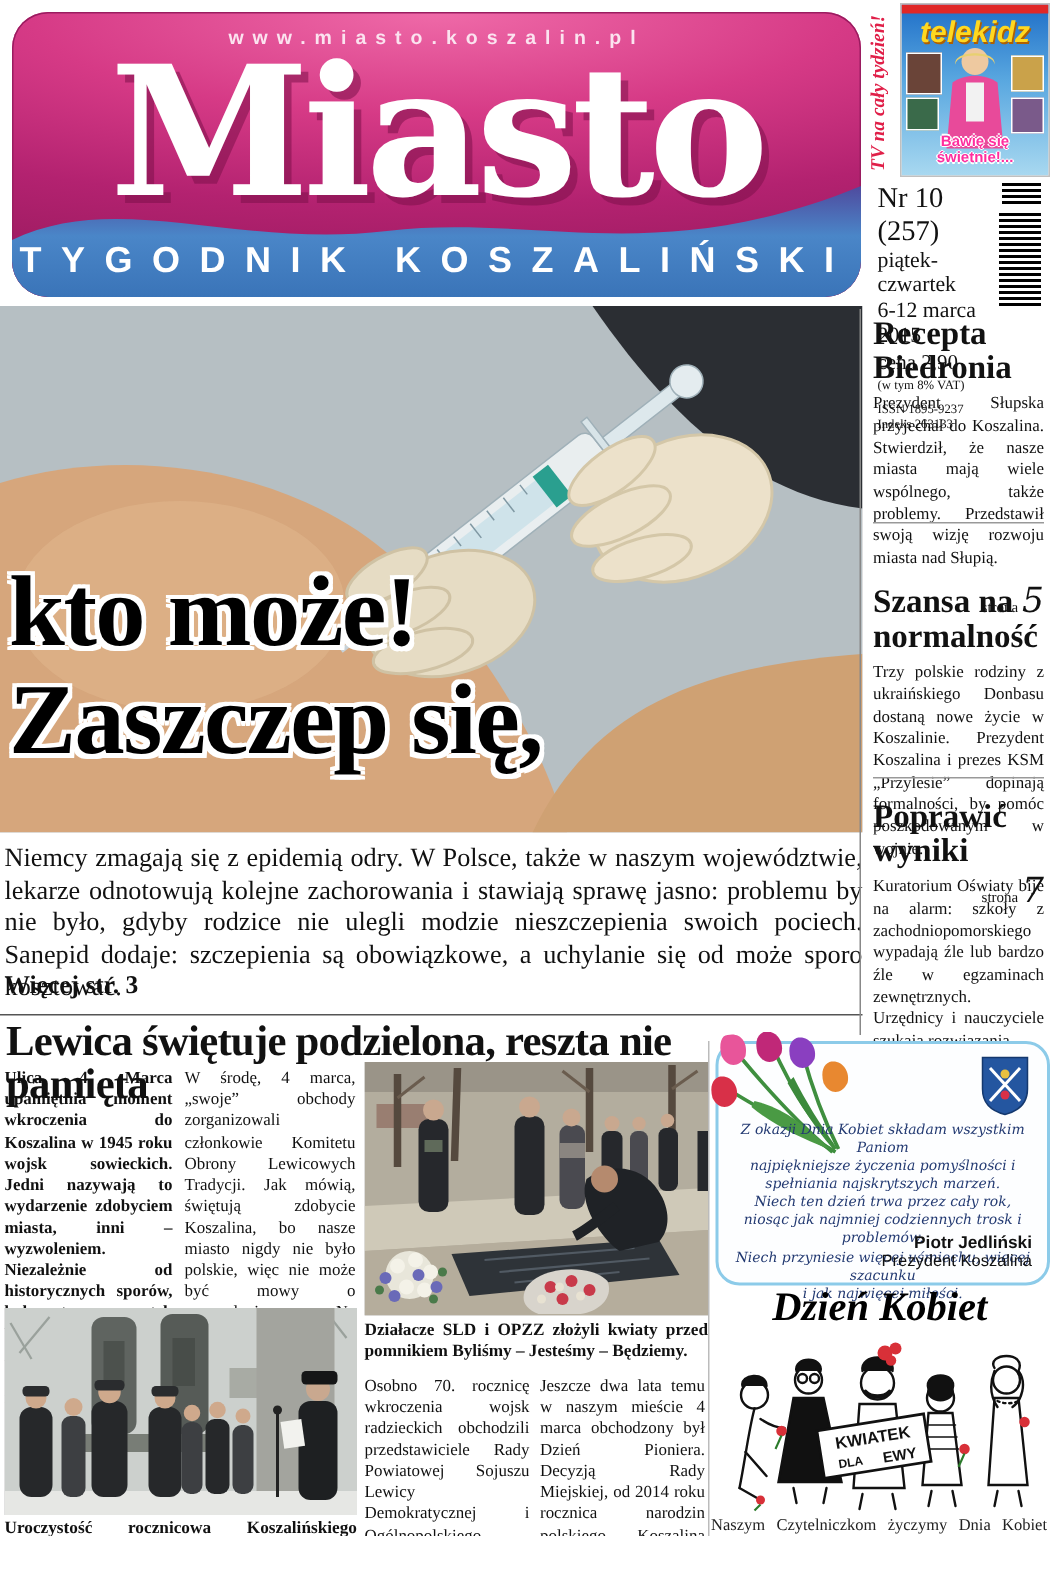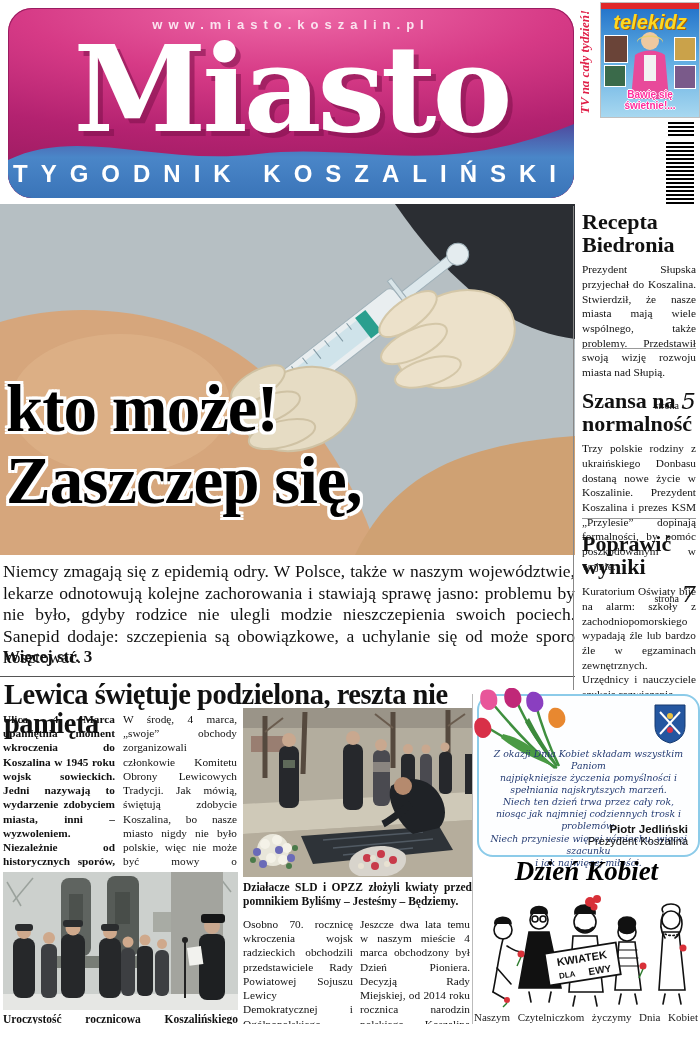--- a/index.html
+++ b/index.html
@@ -123,20 +123,29 @@
     <div class="thumb" style="right:3px;top:62px;width:20px;height:22px;background:#7a5a8a;"></div>
     <svg class="abs" style="left:28px;top:26px;" width="42" height="80" viewBox="0 0 42 80">
       <circle cx="21" cy="12" r="9" fill="#eec9a0"></circle>
       <path d="M8,14 C6,4 36,4 34,14 C34,6 8,6 8,14 Z" fill="#e8d070"></path>
       <path d="M6,26 C14,20 28,20 36,26 L40,70 L2,70 Z" fill="#e84a9a"></path>
       <rect x="15" y="26" width="12" height="26" fill="#f2f2f2"></rect>
     </svg>
     <div id="magazine-headline" class="abs">Bawię się świetnie!...</div>
   </div>
 
+  <div id="issue" class="abs">
+    <div class="nr">Nr 10 (257)</div>
+    <div class="days">piątek-czwartek</div>
+    <div class="date">6-12 marca 2015</div>
+    <div class="price">cena 2,90</div>
+    <div class="vat">(w tym 8% VAT)</div>
+    <div class="issn">ISSN 1895-9237</div>
+    <div class="idx">Indeks 263133</div>
+  </div>
   <div class="barcode" style="left:668px;top:122px;width:26px;height:16px;"></div>
   <div class="barcode" style="left:666px;top:142px;width:28px;height:62px;"></div>
 
   <div id="lead-photo" class="abs photo-frame">
     <svg width="575" height="351" viewBox="0 0 575 351">
       <rect width="575" height="351" fill="#b6bfc3"></rect>
       <path d="M395,0 L575,0 L575,135 C495,125 438,62 395,0 Z" fill="#2b2e33"></path>
       <path d="M0,118 C85,92 195,108 262,168 C322,222 362,292 378,351 L0,351 Z" fill="#d6a67c"></path>
       <ellipse cx="120" cy="200" rx="110" ry="70" fill="#e0b58c" opacity="0.6"></ellipse>
       <path d="M355,351 C395,268 465,240 575,232 L575,351 Z" fill="#cfa173"></path>

